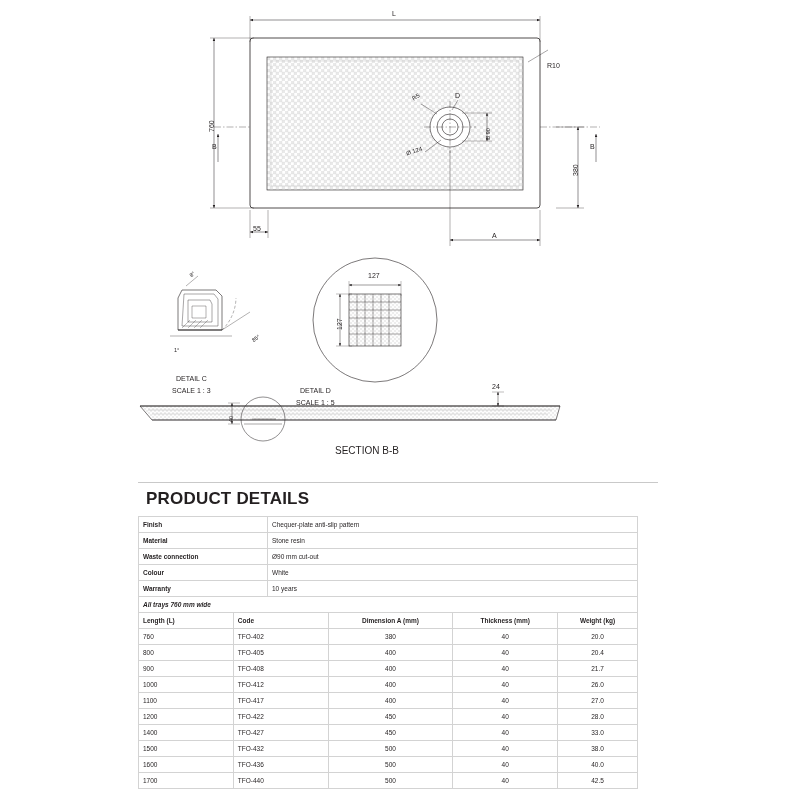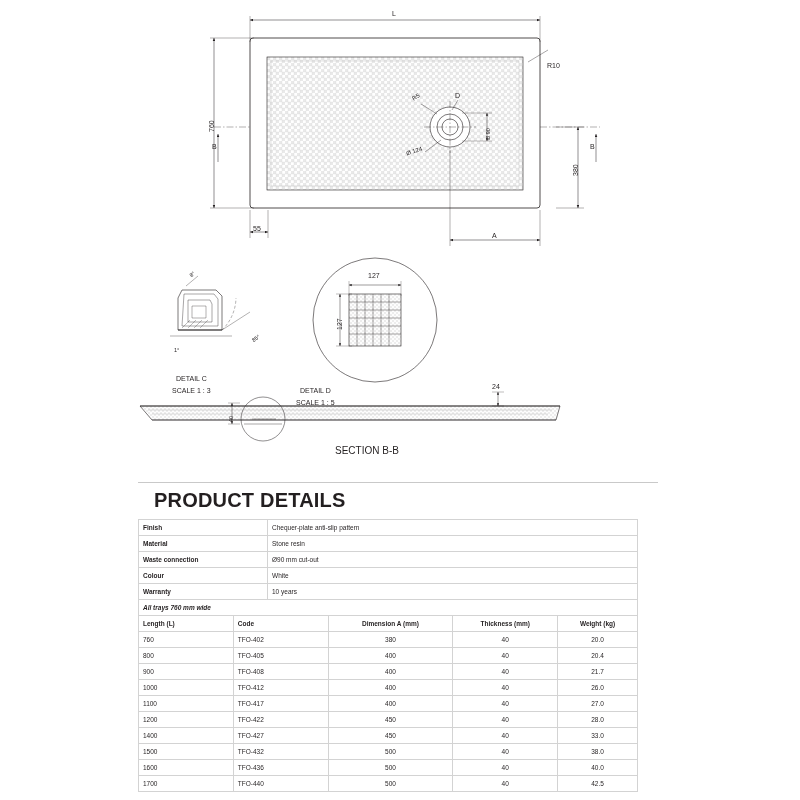--- a/index.html
+++ b/index.html
@@ -47,24 +47,24 @@
     left: 138px;
     top: 482px;
     width: 520px;
   }
   #details .rule-top {
     border-top: 1px solid #c9c9c9;
     width: 520px;
     margin-bottom: 6px;
   }
   #details h1 {
-    font-size: 20px;
+    font-size: 17px;
     font-weight: bold;
     letter-spacing: .2px;
-    margin: 0 0 7px 16px;
+    margin: 0 0 7px 8px;
     color: #231f20;
   }
   table.spec {
     border-collapse: collapse;
     width: 500px;
     font-size: 6.5px;
   }
   table.spec td, table.spec th {
     border: 1px solid #d3d3d3;
     padding: 2px 4px;

